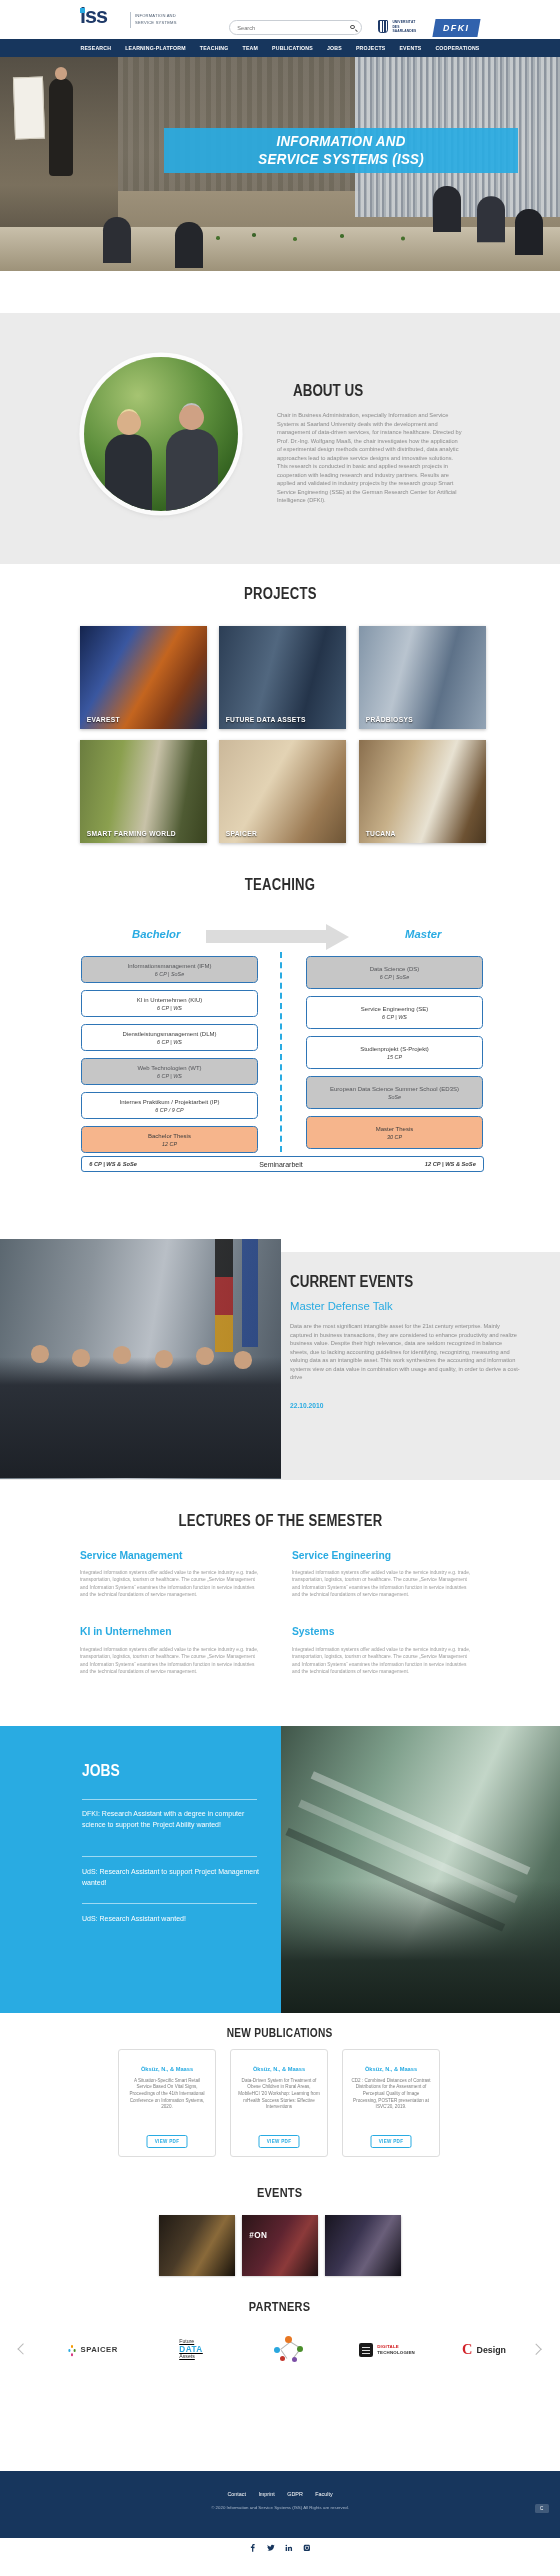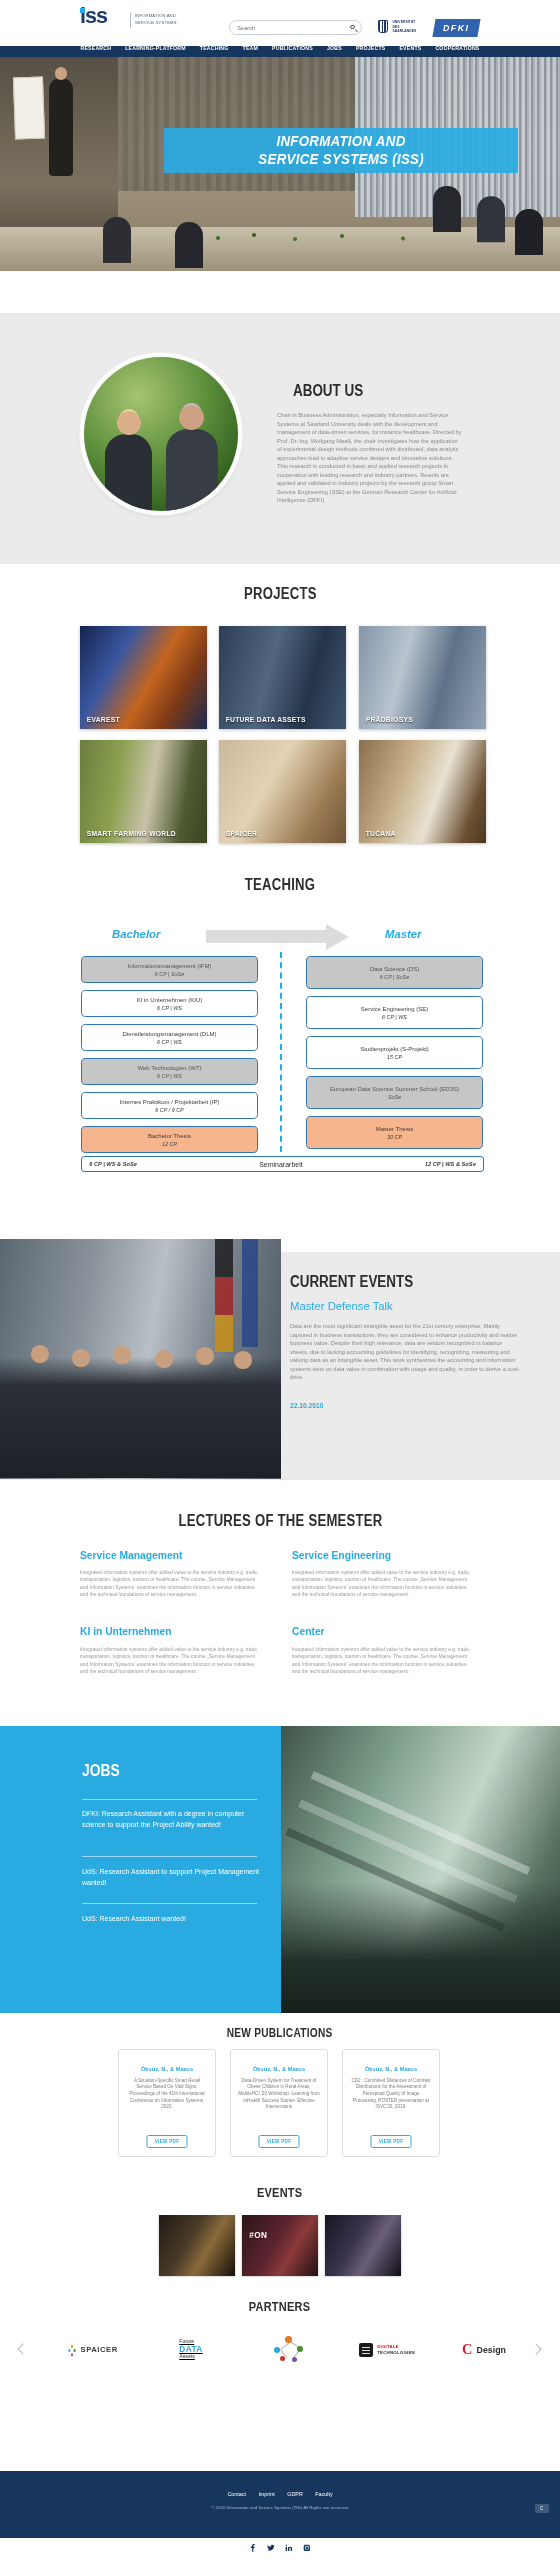--- a/index.html
+++ b/index.html
@@ -1,21 +1,21 @@
 <!DOCTYPE html>
 <html style="font-size:8.2px"><head>
 <meta charset="utf-8">
 <style>
   * { margin:0; padding:0; box-sizing:border-box; }
   body { background:#fff; font-family:"Liberation Sans", sans-serif; }
   #page { position:relative; width:560px; height:2576px; background:#fff; overflow:hidden; }
   .abs { position:absolute; }
 
   
-  .header { left:0; top:0; width:560px; height:46px; background:#fff; z-index:5; }
+  .header { left:0; top:0; width:560px; height:39px; background:#fff; z-index:5; }
   .logo-main { left:80px; top:5.2px; font-size:21.6px; font-weight:800; color:#1f3a68; letter-spacing:-1px; line-height:1; }
   .logo-dot { left:80px; top:8.2px; width:4.6px; height:4.6px; background:#29ABE2; }
   .logo-sep { left:130px; top:12.4px; width:0.5px; height:15.5px; background:#b9c2cc; }
   .logo-sub { left:135px; top:13px; font-size:4.1px; font-weight:400; color:#4a5a6e; letter-spacing:0.2px; line-height:1.6; }
   .search-wrap { left:229px; top:19.6px; width:133px; height:15.5px; border:0.5px solid #c9ced4; border-radius:7.7px; background:#fff; }
   .search-input { position:absolute; left:7.2px; top:0; width:103px; height:14.4px; border:none; outline:none; font-size:5.7px; color:#333; background:transparent; font-family:"Liberation Sans", sans-serif; }
   .mag { position:absolute; right:6.2px; top:4.1px; width:4.6px; height:4.6px; border:0.8px solid #555; border-radius:50%; }
   .mag::after { content:""; position:absolute; left:4.1px; top:4.1px; width:2.6px; height:0.8px; background:#555; transform:rotate(45deg); }
   .uds { left:378px; top:19.6px; }
   .uds-crest { position:absolute; left:0; top:0; width:10.3px; height:13.4px; background:repeating-linear-gradient(90deg,#1f3a68 0 1.5px,#fff 1.5px 2.6px); border:0.5px solid #1f3a68; border-radius:1px 1px 3.1px 3.1px; }
@@ -58,21 +58,21 @@
   .fig-b::before { content:""; position:absolute; left:13.4px; top:-24px; width:25px; height:25px; border-radius:50%; background:#cfa184; box-shadow:0 -4.1px 0 -2.1px #bfc0c2; }
   .about-title-wrap { left:293px; top:382px; }
   .left-title { display:inline-block; font-size:16px; font-weight:700; color:#2d2d2d; transform:scaleX(.84); transform-origin:left; white-space:nowrap; }
   .about-text { left:277px; top:411px; width:187px; font-size:5.7px; line-height:1.5; color:#8b8b8b; }
 
   
   .pcard { overflow:hidden; box-shadow:0 1px 3.1px rgba(0,0,0,.25); }
   .plabel { position:absolute; left:6.7px; bottom:6.2px; color:#fff; font-weight:700; font-size:6.7px; letter-spacing:0.3px; text-shadow:0 0.5px 1.5px rgba(0,0,0,.7); white-space:nowrap; }
 
   
-  .deg-label { font-size:11.3px; font-weight:700; font-style:italic; color:#29ABE2; white-space:nowrap; }
+  .deg-label { font-size:11.3px; font-weight:700; font-style:italic; color:#29ABE2; white-space:nowrap;margin-left:20px; }
   .arrow-rect { left:206px; top:930px; width:120px; height:13.4px; background:#dcdcdc; }
   .arrow-tip { left:326px; top:924px; width:0; height:0; border-top:13.4px solid transparent; border-bottom:13.4px solid transparent; border-left:23px solid #dcdcdc; }
   .dash-line { left:280px; top:952px; height:200px; width:0; border-left:2.6px dashed #29ABE2; }
   .tbox { border:0.8px solid #2e75b6; border-radius:4.6px; display:flex; flex-direction:column; align-items:center; justify-content:center; text-align:center; padding:1px 4.1px; }
   .tbox .t { font-size:6px; color:#3d3d3d; line-height:1.25; }
   .tbox .s { font-size:5.4px; font-style:italic; color:#3d3d3d; margin-top:0.5px; }
   .tb-gray { background:#c6c6c6; } .tb-gray .t, .tb-gray .s { color:#55565a; }
   .tb-white { background:#fff; }
   .tb-salmon { background:#f6b58c; }
   .sem-bar { left:81px; top:1156px; width:403px; height:16px; background:#fff; border:0.8px solid #2e75b6; border-radius:3.1px; display:flex; align-items:center; justify-content:space-between; padding:0 7.2px; }
@@ -322,21 +322,21 @@
 
   <div class="abs sec-title-wrap" style="top:1512px;">
     <span class="sec-title" style="font-size:16px;">LECTURES OF THE SEMESTER</span>
   </div>
   <a href="#" class="abs lec-head" style="left:80px;top:1550px;">Service Management</a>
   <div class="abs lec-body" style="left:80px;top:1569px;">Integrated information systems offer added value to the service industry e.g. trade, transportation, logistics, tourism or healthcare. The course „Service Management and Information Systems“ examines the information function in service industries and the technical foundations of service management.</div>
   <a href="#" class="abs lec-head" style="left:292px;top:1550px;">Service Engineering</a>
   <div class="abs lec-body" style="left:292px;top:1569px;">Integrated information systems offer added value to the service industry e.g. trade, transportation, logistics, tourism or healthcare. The course „Service Management and Information Systems“ examines the information function in service industries and the technical foundations of service management.</div>
   <a href="#" class="abs lec-head" style="left:80px;top:1626px;">KI in Unternehmen</a>
   <div class="abs lec-body" style="left:80px;top:1646px;">Integrated information systems offer added value to the service industry e.g. trade, transportation, logistics, tourism or healthcare. The course „Service Management and Information Systems“ examines the information function in service industries and the technical foundations of service management.</div>
-  <a href="#" class="abs lec-head" style="left:292px;top:1626px;">Center</a>
+  <a href="#" class="abs lec-head" style="left:292px;top:1626px;">Systems</a>
   <div class="abs lec-body" style="left:292px;top:1646px;">Integrated information systems offer added value to the service industry e.g. trade, transportation, logistics, tourism or healthcare. The course „Service Management and Information Systems“ examines the information function in service industries and the technical foundations of service management.</div>
 
   <div class="abs jobs-blue"></div>
   <div class="abs jobs-photo">
     <div class="stair"></div>
     <div class="jobs-crowd"></div>
   </div>
   <div class="abs" style="left:82px;top:1761px;">
     <span class="left-title" style="color:#fff;font-size:16.5px;">JOBS</span>
   </div>

